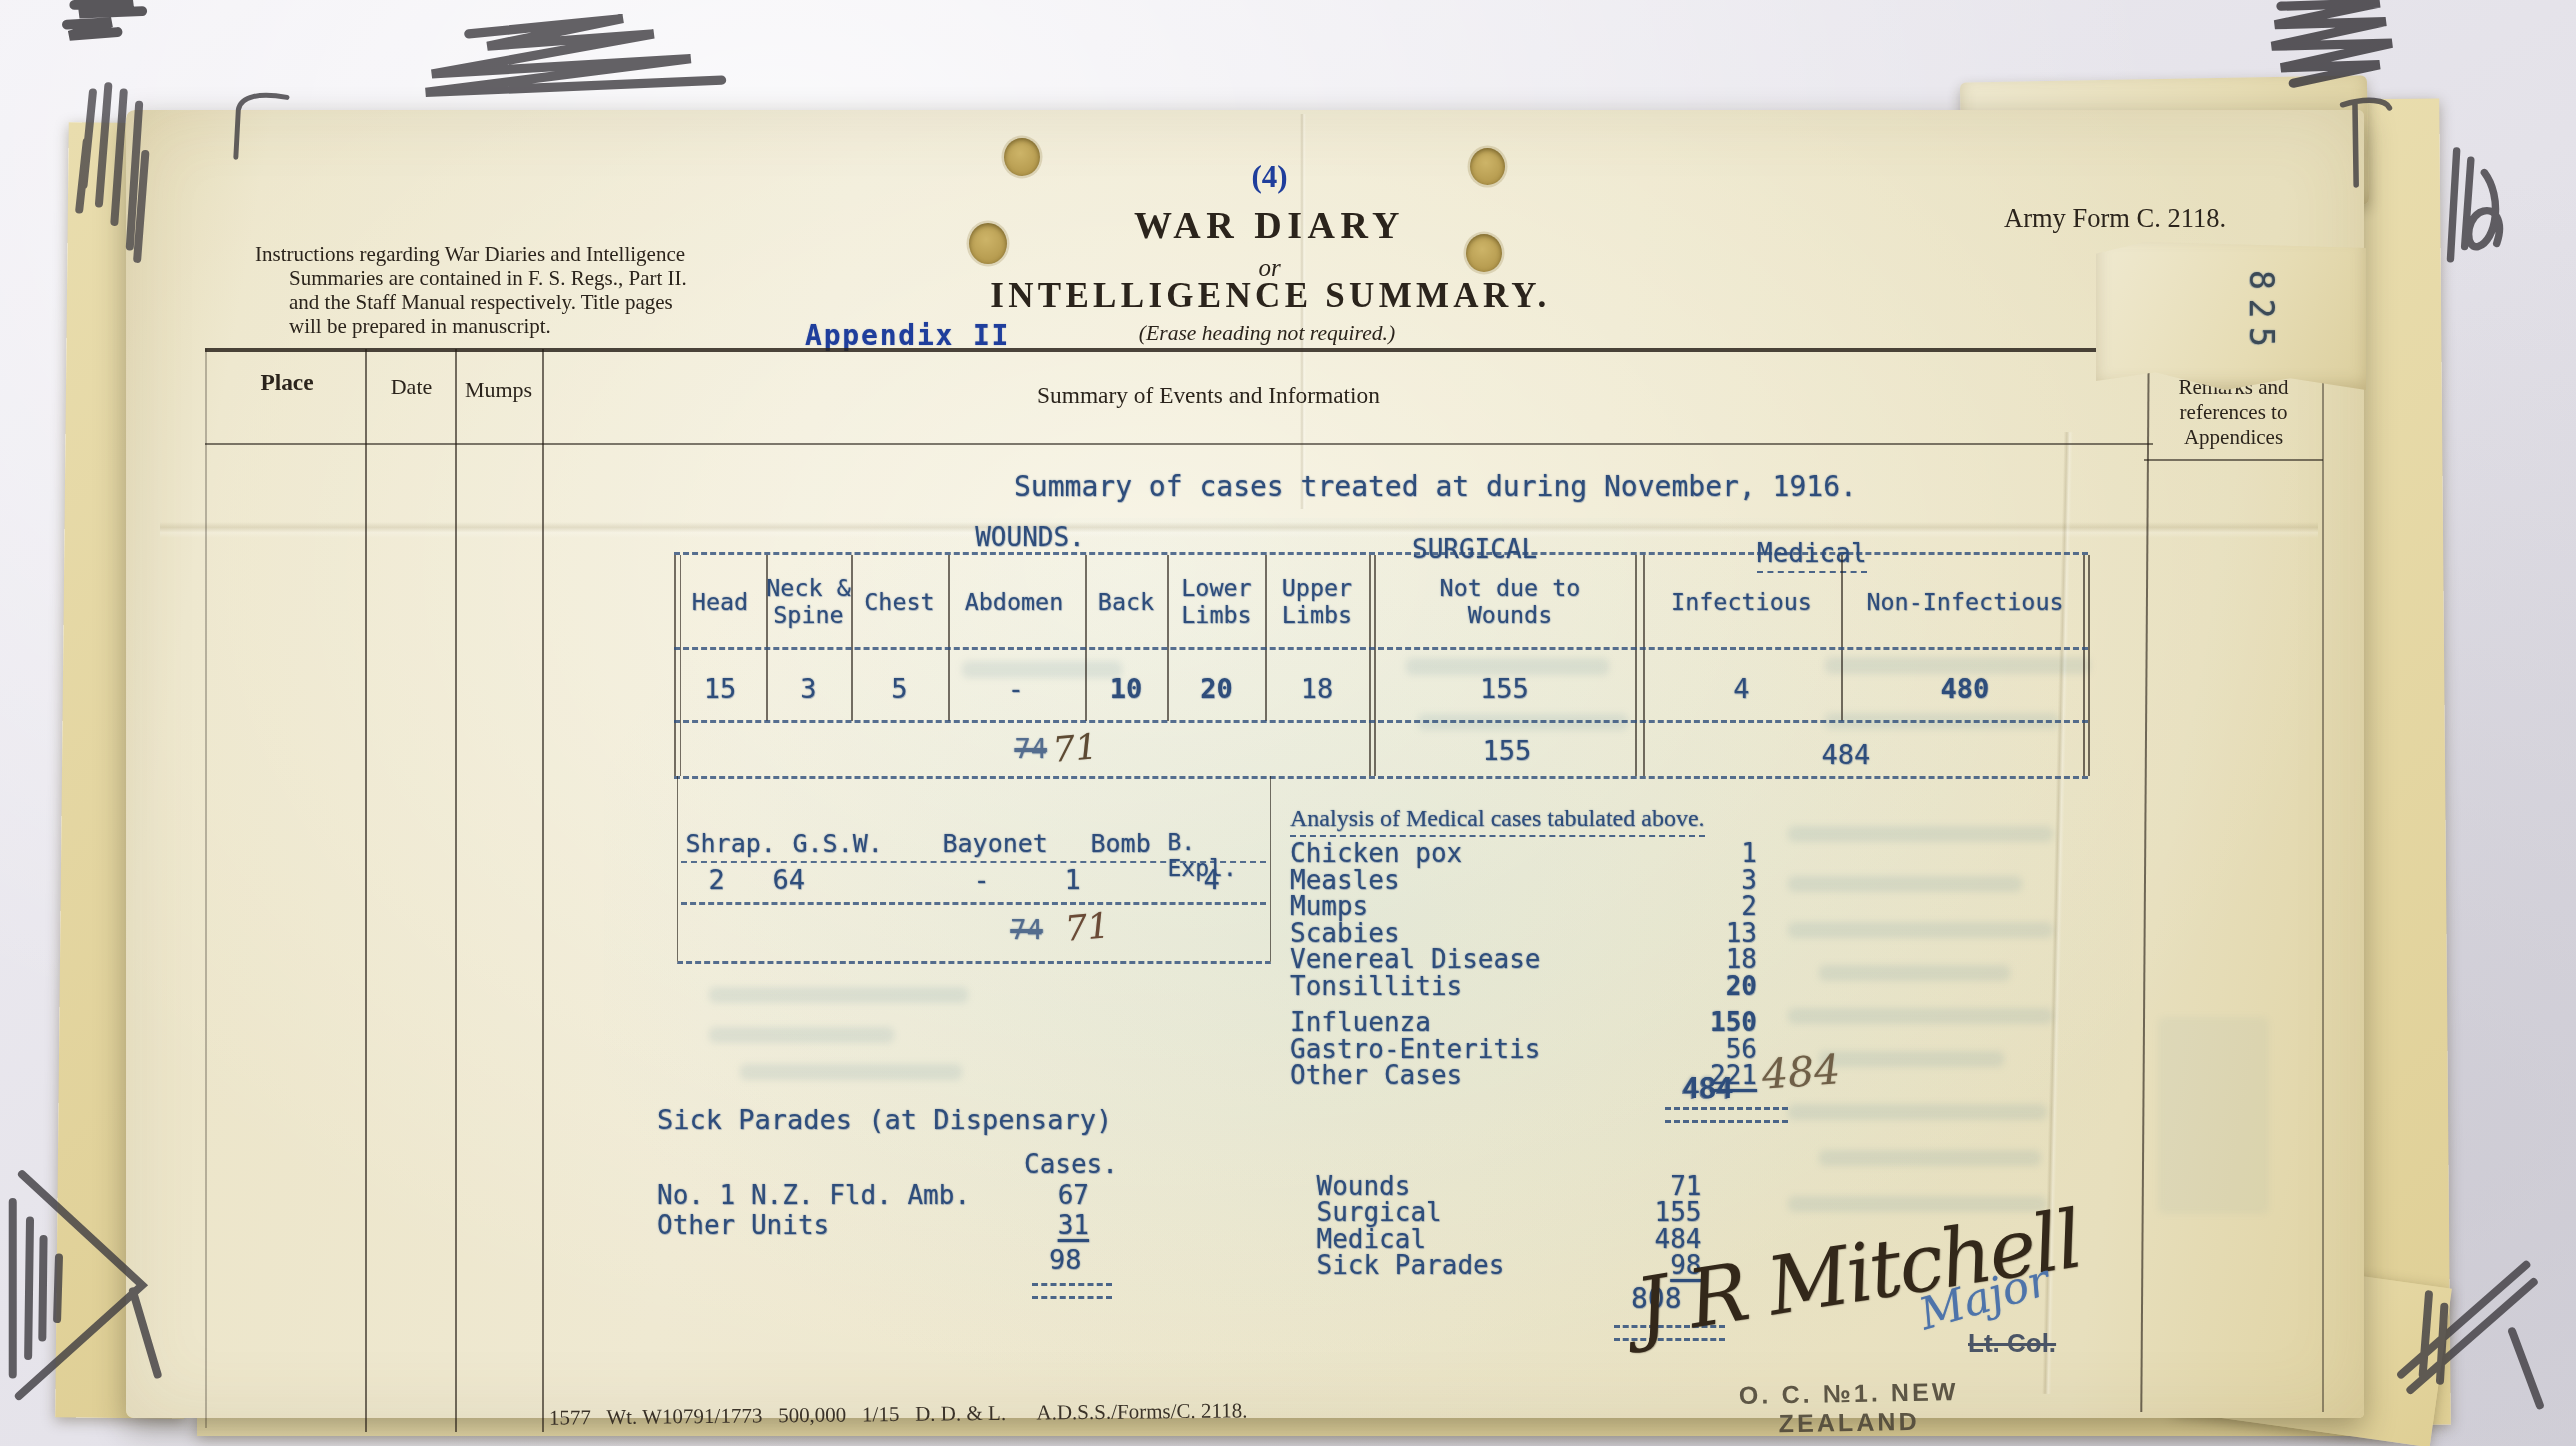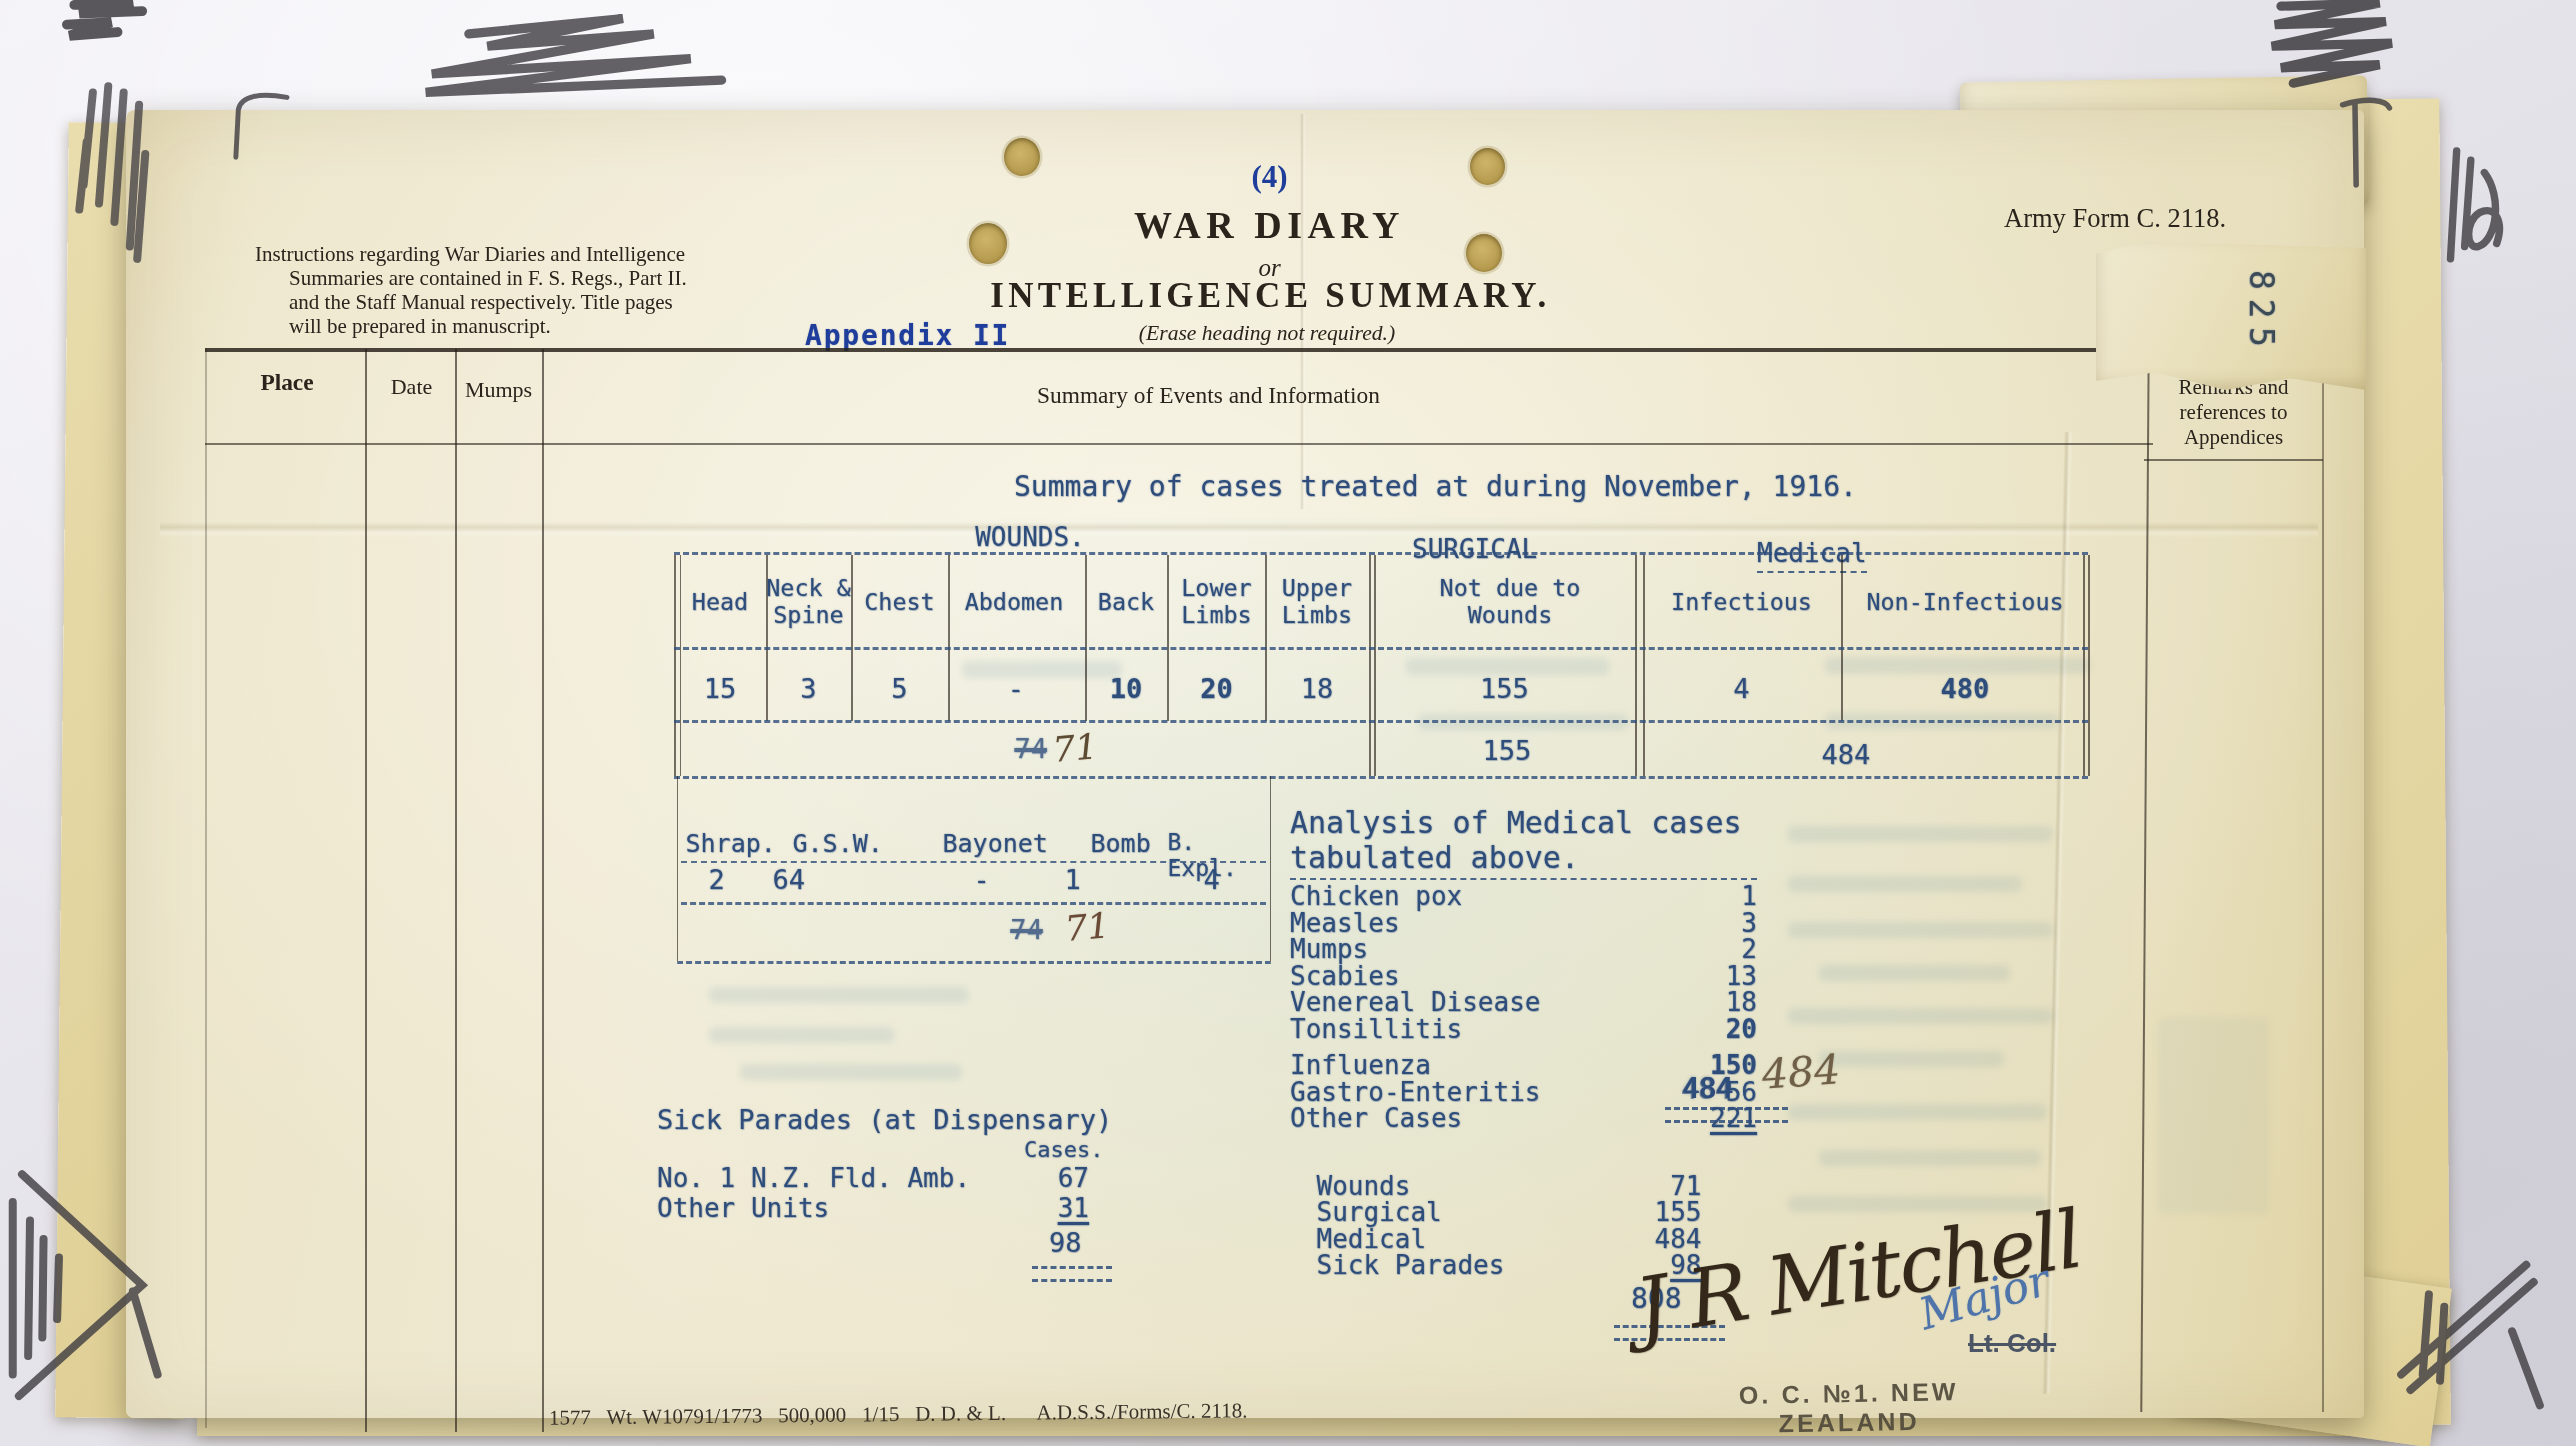--- a/index.html
+++ b/index.html
@@ -217,21 +217,21 @@
     <span class="abs" style="left:523px;">4</span>
   </div>
   <div class="abs dashline" style="left:2.5px;top:126px;width:585px;"></div>
   <div class="abs" style="left:308px;top:131px;width:148px;text-align:center;font-size:27px;">
     <span class="struck">74</span>
     <span class="hand" style="font-size:35px;color:#6a4a36;">71</span>
   </div>
 </div>
 
 <div class="abs typed" style="left:1290px;top:805px;width:467px;">
-  <div class="tu" style="font-size:30px;">Analysis of Medical cases tabulated above.</div>
+  <div class="tu" style="font-size:24px;font-family:Liberation Serif, serif;">Analysis of Medical cases tabulated above.</div>
   <div style="margin-top:1.2px;">
     <div class="arow">
         <span>Chicken pox</span>
         <span>1</span>
       </div>
     <div class="arow">
         <span>Measles</span>
         <span>3</span>
       </div>
     <div class="arow">
@@ -263,21 +263,21 @@
         <span class="u">221</span>
       </div>
   </div>
 </div>
 <div class="abs typed smudge" style="left:1682px;top:1072px;font-size:28px;">484</div>
 <div class="abs pencil" style="left:1762px;top:1048px;font-size:41px;transform:rotate(-4deg);">484</div>
 <div class="abs dbldash" style="left:1665px;top:1107px;width:123px;"></div>
 
 <div class="abs typed" style="left:657px;top:1104px;width:469px;">
   <div style="font-size:27px;">Sick Parades (at Dispensary)</div>
-  <div style="font-size:22px;margin-left:367px;margin-top:2px;">Cases.</div>
+  <div style="font-size:26px;margin-left:367px;margin-top:14px;">Cases.</div>
   <div style="display:flex;justify-content:space-between;font-size:26px;margin-top:1.2px;width:432px;">
     <span>No. 1 N.Z. Fld. Amb.</span>
     <span>67</span>
   </div>
   <div style="display:flex;justify-content:space-between;font-size:26px;width:432px;">
     <span>Other Units</span>
     <span class="u">31</span>
   </div>
   <div style="font-size:27px;margin-left:392px;margin-top:3.7px;">98</div>
   <div class="dbldash" style="width:80px;margin-left:375px;margin-top:8.6px;"></div>

